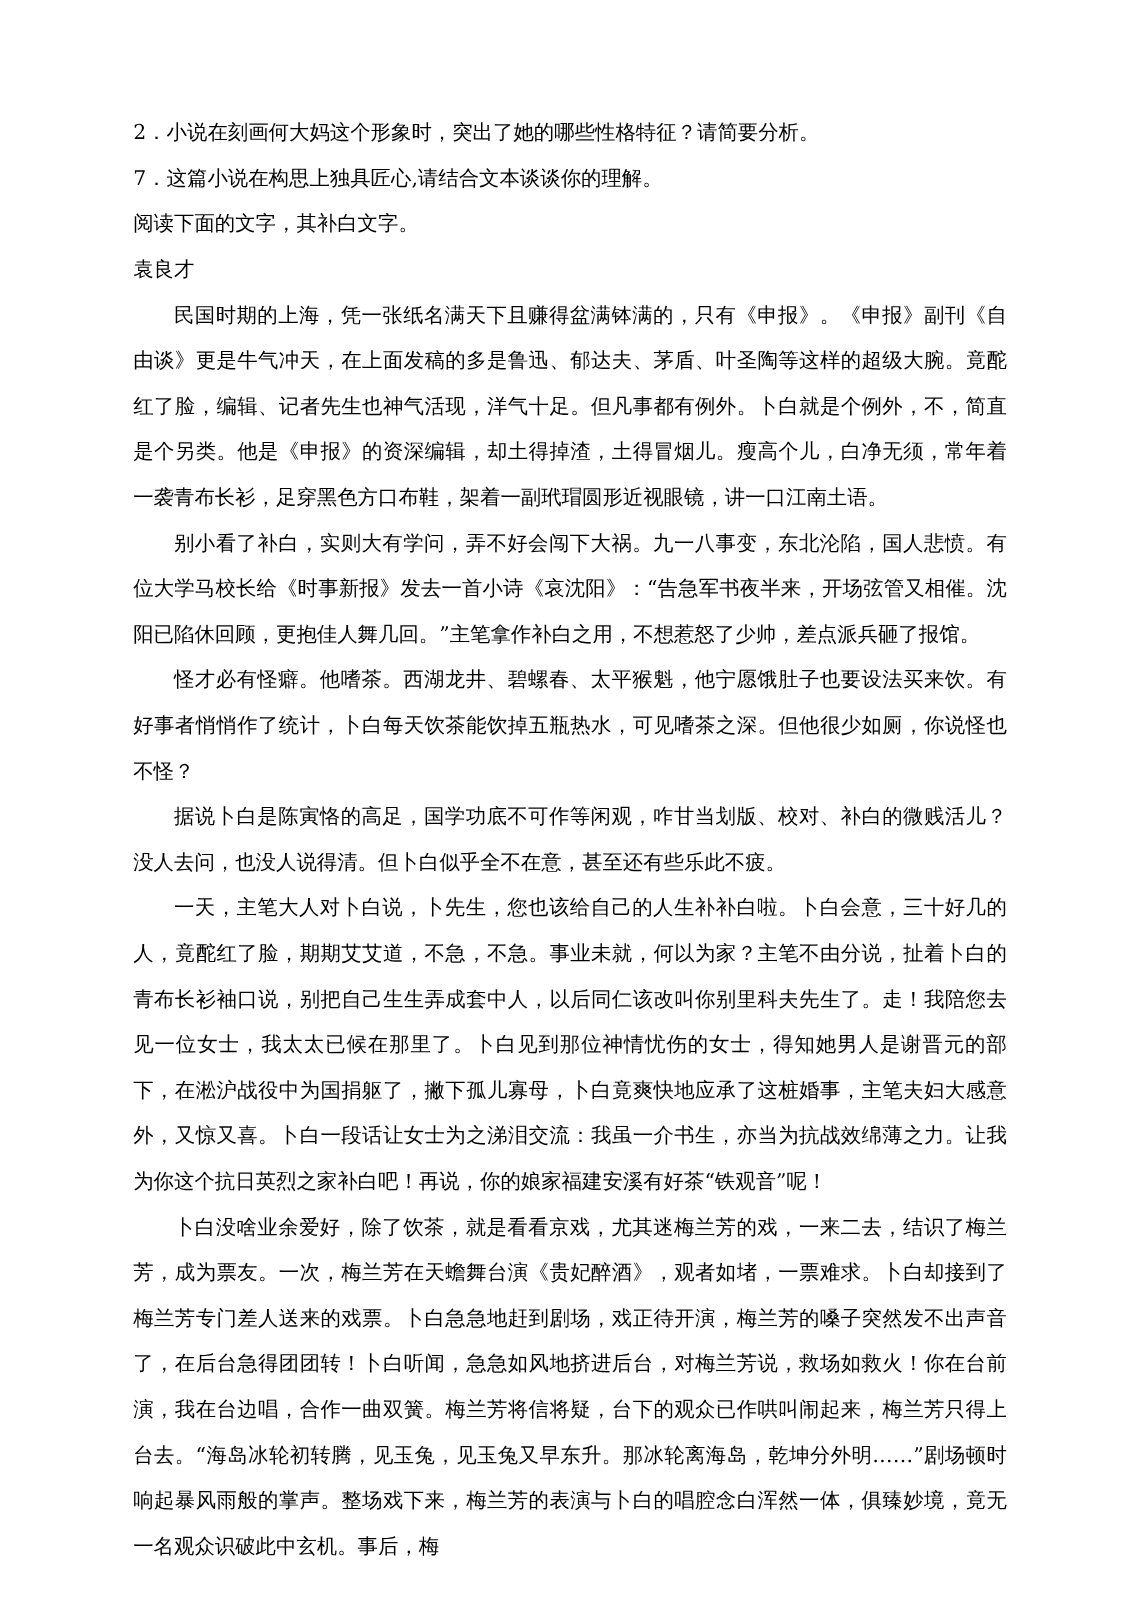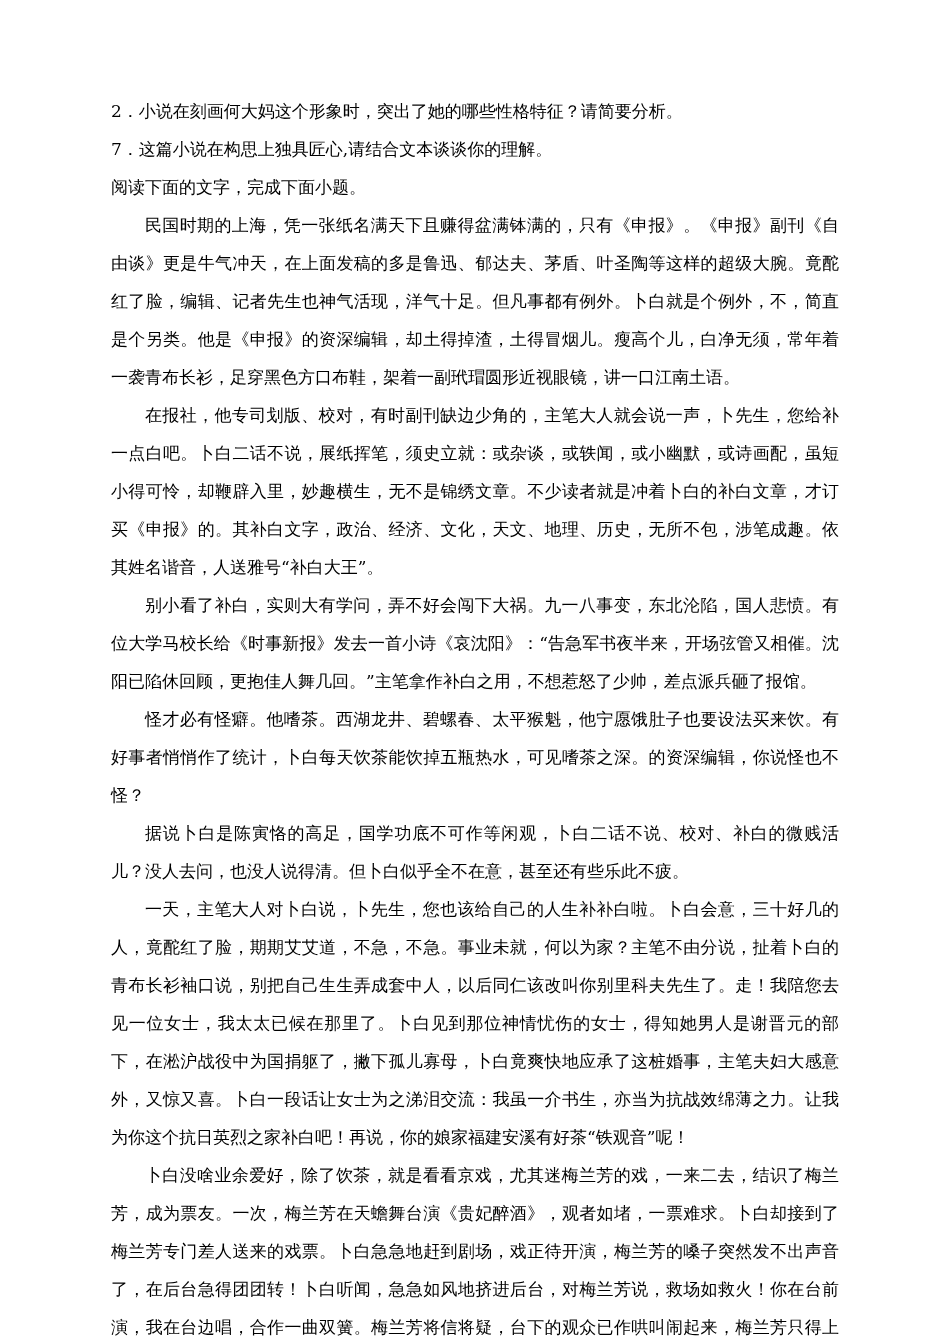--- a/index.html
+++ b/index.html
@@ -39,21 +39,21 @@
   .body-para {
     text-indent: 2em;
   }
 </style>
 </head>
 <body>
 
 <div class="page">
   <p class="q-line">2．小说在刻画何大妈这个形象时，突出了她的哪些性格特征？请简要分析。</p>
   <p class="q-line">7．这篇小说在构思上独具匠心,请结合文本谈谈你的理解。</p>
-  <p class="instruction-line">阅读下面的文字，完成下面小题。</p>
+  <p class="instruction-line">阅读下面的文字，其补白文字。</p>
+  <p class="story-author">袁良才</p>
   <p class="body-para">民国时期的上海，凭一张纸名满天下且赚得盆满钵满的，只有《申报》。《申报》副刊《自由谈》更是牛气冲天，在上面发稿的多是鲁迅、郁达夫、茅盾、叶圣陶等这样的超级大腕。竟酡红了脸，编辑、记者先生也神气活现，洋气十足。但凡事都有例外。卜白就是个例外，不，简直是个另类。他是《申报》的资深编辑，却土得掉渣，土得冒烟儿。瘦高个儿，白净无须，常年着一袭青布长衫，足穿黑色方口布鞋，架着一副玳瑁圆形近视眼镜，讲一口江南土语。</p>
-  <p class="body-para">在报社，他专司划版、校对，有时副刊缺边少角的，主笔大人就会说一声，卜先生，您给补一点白吧。卜白二话不说，展纸挥笔，须史立就：或杂谈，或轶闻，或小幽默，或诗画配，虽短小得可怜，却鞭辟入里，妙趣横生，无不是锦绣文章。不少读者就是冲着卜白的补白文章，才订买《申报》的。其补白文字，政治、经济、文化，天文、地理、历史，无所不包，涉笔成趣。依其姓名谐音，人送雅号“补白大王”。</p>
   <p class="body-para">别小看了补白，实则大有学问，弄不好会闯下大祸。九一八事变，东北沦陷，国人悲愤。有位大学马校长给《时事新报》发去一首小诗《哀沈阳》：“告急军书夜半来，开场弦管又相催。沈阳已陷休回顾，更抱佳人舞几回。”主笔拿作补白之用，不想惹怒了少帅，差点派兵砸了报馆。</p>
-  <p class="body-para">怪才必有怪癖。他嗜茶。西湖龙井、碧螺春、太平猴魁，他宁愿饿肚子也要设法买来饮。有好事者悄悄作了统计，卜白每天饮茶能饮掉五瓶热水，可见嗜茶之深。的资深编辑，你说怪也不怪？</p>
-  <p class="body-para">据说卜白是陈寅恪的高足，国学功底不可作等闲观，卜白二话不说、校对、补白的微贱活儿？没人去问，也没人说得清。但卜白似乎全不在意，甚至还有些乐此不疲。</p>
+  <p class="body-para">怪才必有怪癖。他嗜茶。西湖龙井、碧螺春、太平猴魁，他宁愿饿肚子也要设法买来饮。有好事者悄悄作了统计，卜白每天饮茶能饮掉五瓶热水，可见嗜茶之深。但他很少如厕，你说怪也不怪？</p>
+  <p class="body-para">据说卜白是陈寅恪的高足，国学功底不可作等闲观，咋甘当划版、校对、补白的微贱活儿？没人去问，也没人说得清。但卜白似乎全不在意，甚至还有些乐此不疲。</p>
   <p class="body-para">一天，主笔大人对卜白说，卜先生，您也该给自己的人生补补白啦。卜白会意，三十好几的人，竟酡红了脸，期期艾艾道，不急，不急。事业未就，何以为家？主笔不由分说，扯着卜白的青布长衫袖口说，别把自己生生弄成套中人，以后同仁该改叫你别里科夫先生了。走！我陪您去见一位女士，我太太已候在那里了。卜白见到那位神情忧伤的女士，得知她男人是谢晋元的部下，在淞沪战役中为国捐躯了，撇下孤儿寡母，卜白竟爽快地应承了这桩婚事，主笔夫妇大感意外，又惊又喜。卜白一段话让女士为之涕泪交流：我虽一介书生，亦当为抗战效绵薄之力。让我为你这个抗日英烈之家补白吧！再说，你的娘家福建安溪有好茶“铁观音”呢！</p>
   <p class="body-para">卜白没啥业余爱好，除了饮茶，就是看看京戏，尤其迷梅兰芳的戏，一来二去，结识了梅兰芳，成为票友。一次，梅兰芳在天蟾舞台演《贵妃醉酒》，观者如堵，一票难求。卜白却接到了梅兰芳专门差人送来的戏票。卜白急急地赶到剧场，戏正待开演，梅兰芳的嗓子突然发不出声音了，在后台急得团团转！卜白听闻，急急如风地挤进后台，对梅兰芳说，救场如救火！你在台前演，我在台边唱，合作一曲双簧。梅兰芳将信将疑，台下的观众已作哄叫闹起来，梅兰芳只得上台去。“海岛冰轮初转腾，见玉兔，见玉兔又早东升。那冰轮离海岛，乾坤分外明……”剧场顿时响起暴风雨般的掌声。整场戏下来，梅兰芳的表演与卜白的唱腔念白浑然一体，俱臻妙境，竟无一名观众识破此中玄机。事后，梅</p>
 </div>
 
 </body></html>

